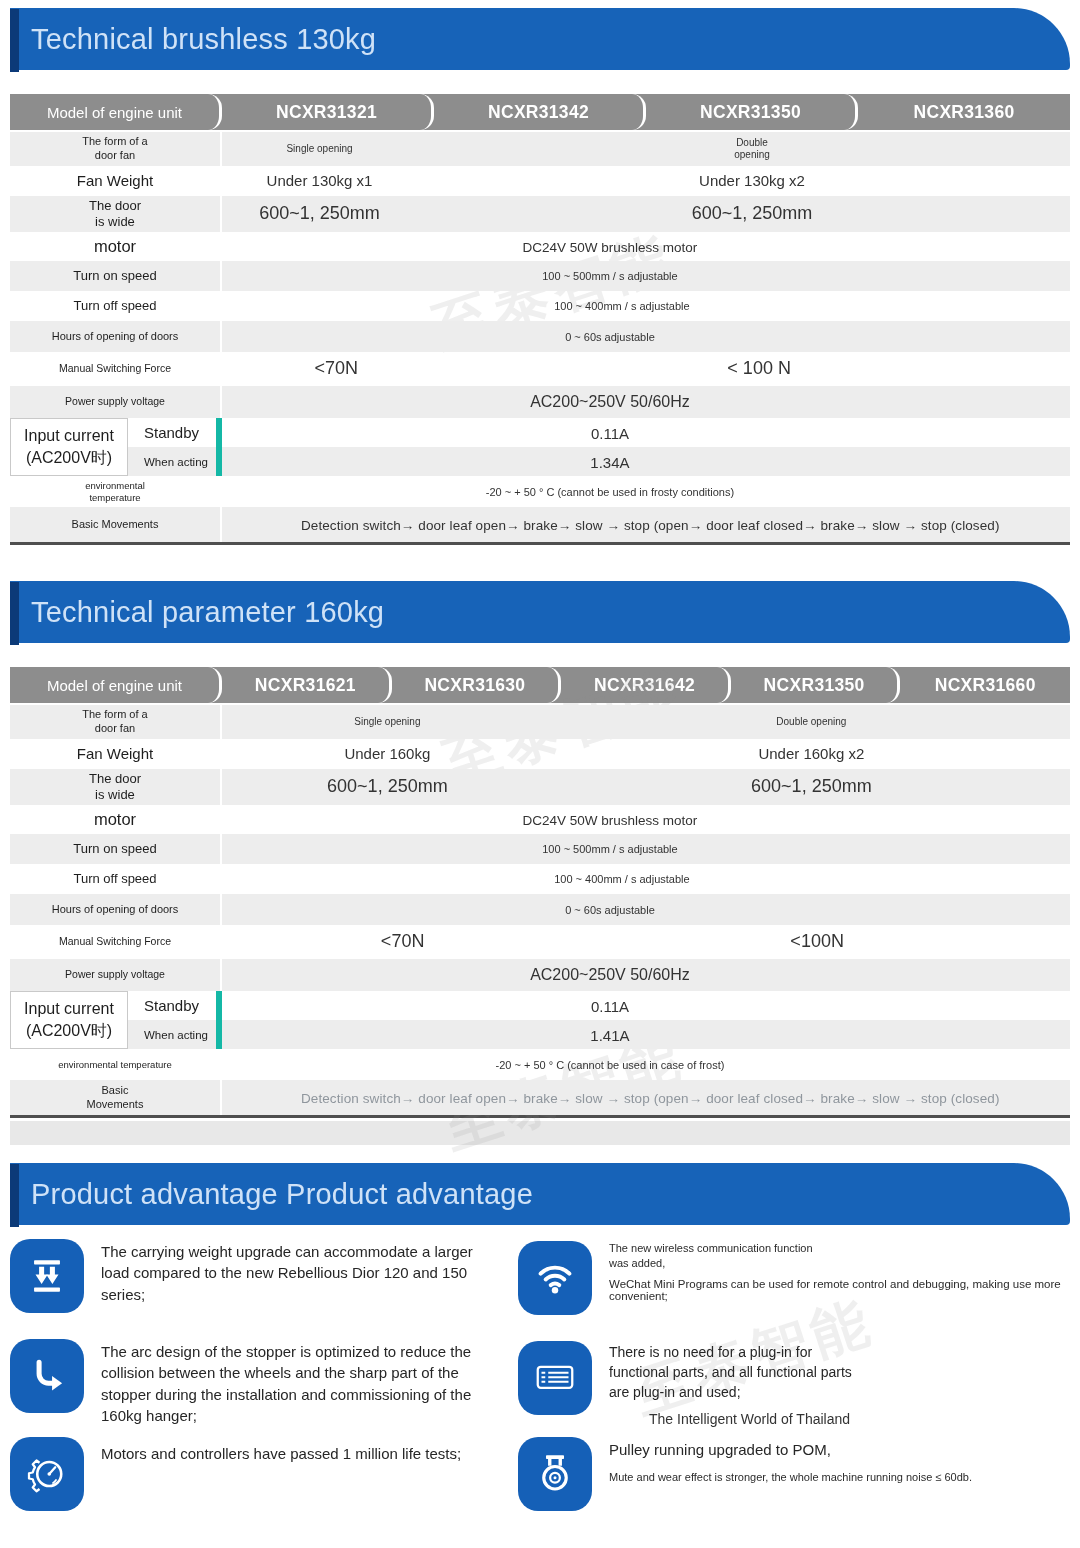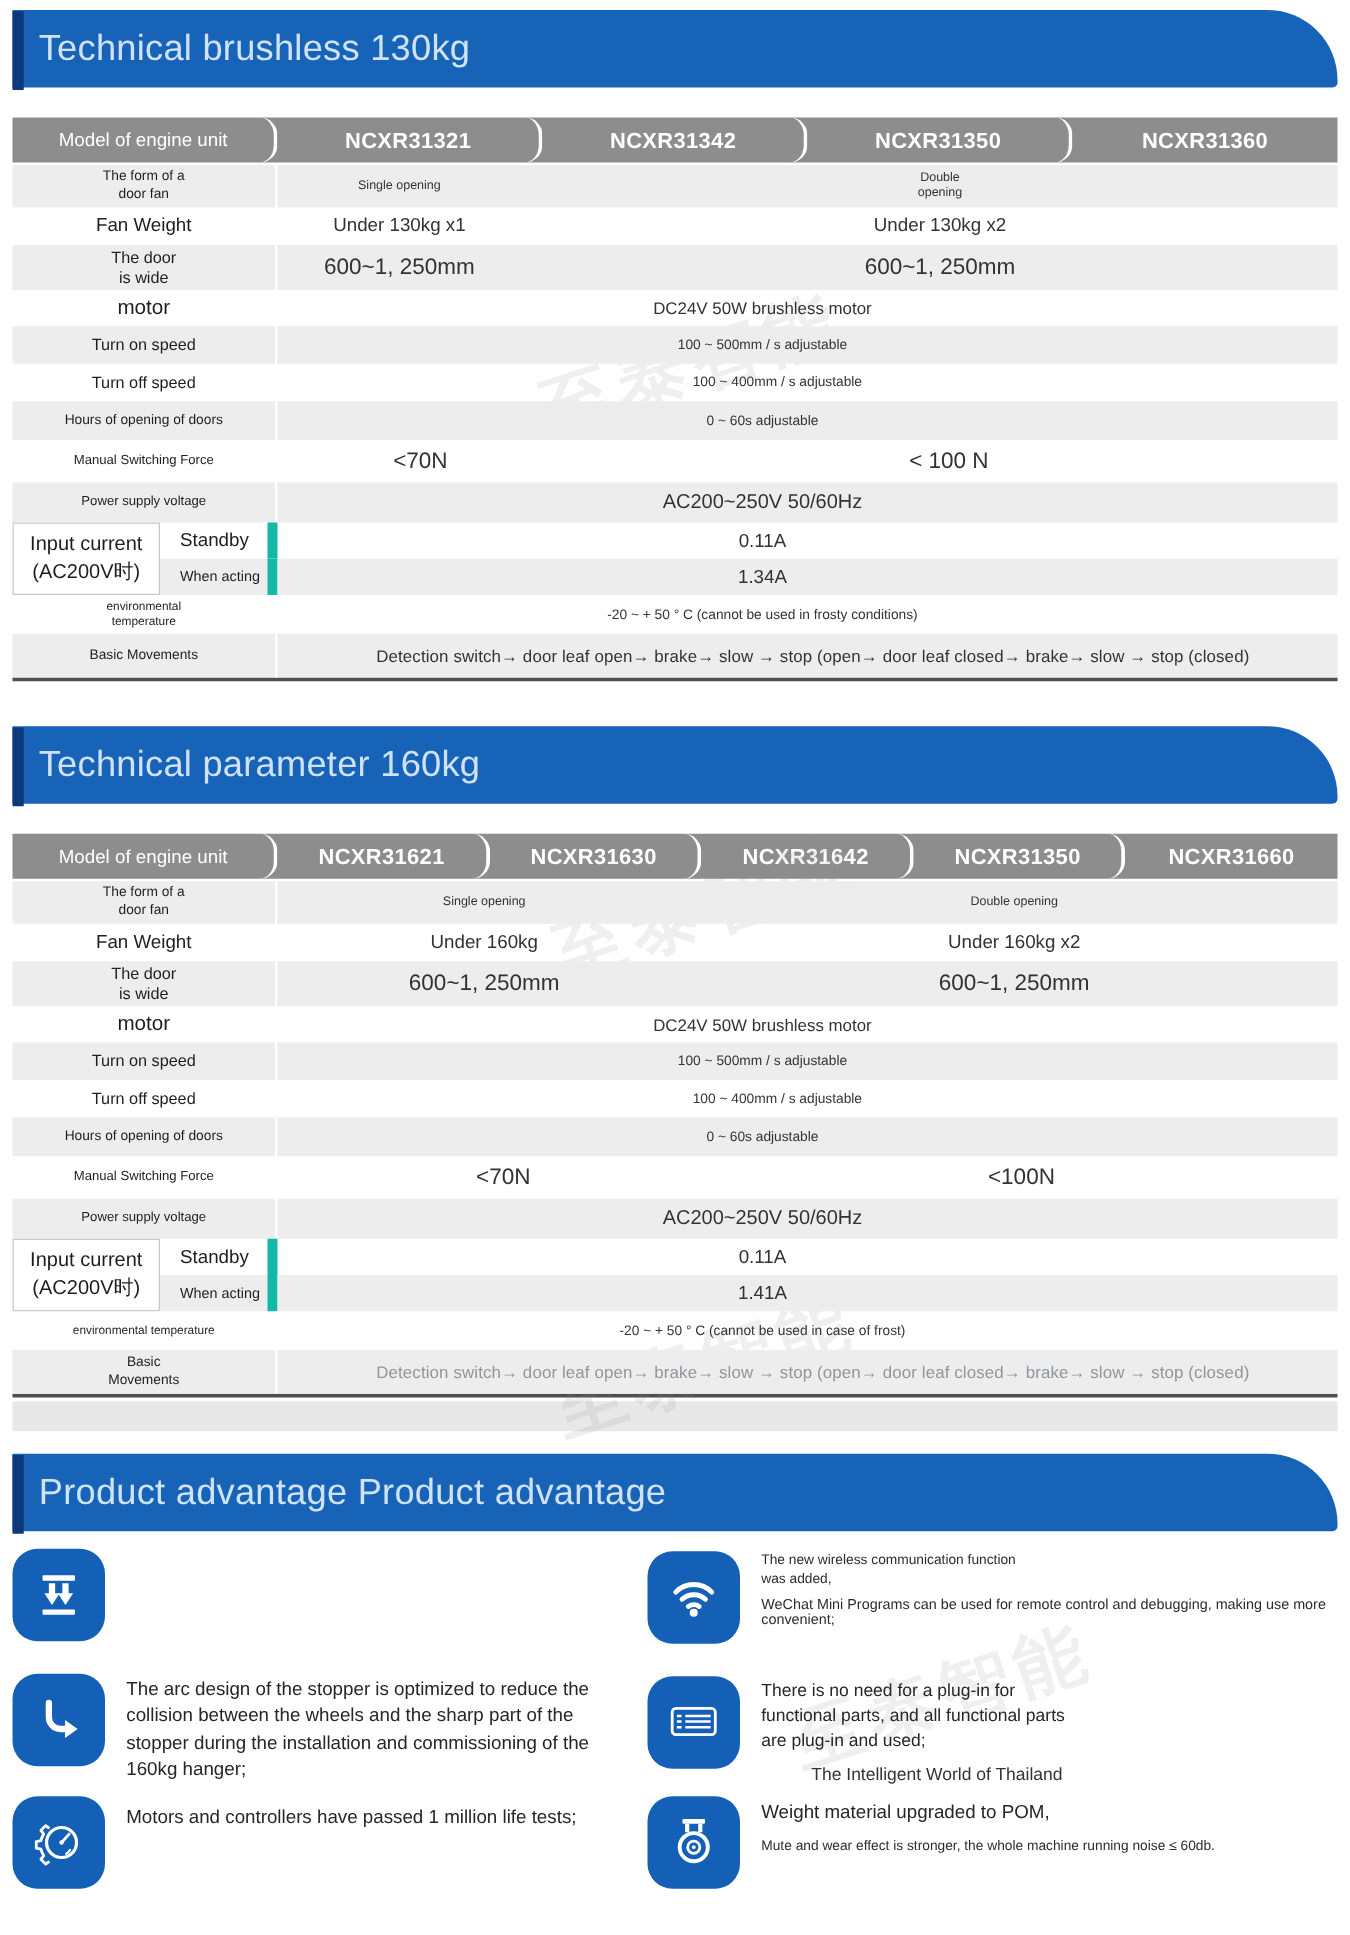--- a/index.html
+++ b/index.html
@@ -54,21 +54,21 @@
   .ls-sm{font-size:11px;} .ls-xs{font-size:10.5px;} .ls-xxs{font-size:9.5px;}
   .vs-xl{font-size:18px;} .vs-lg{font-size:15px;} .vs-lg2{font-size:16px;}
   .vs-md{font-size:13.5px;} .vs-sm{font-size:11px;} .vs-xs{font-size:10px;}
   
   .irow{display:grid;grid-template-columns:118px 94px 1fr;grid-auto-rows:29px;}
   .ic-main{
     grid-row:1 / span 2;background:#fff;border:1px solid #c9c9c9;
     display:flex;flex-direction:column;align-items:center;justify-content:center;
     font-size:16px;color:#1e1e1e;line-height:1.35;
   }
-  .ic-sub{display:flex;align-items:center;padding-left:16px;border-right:8px solid #14b8a6;color:#1e1e1e;}
+  .ic-sub{display:flex;align-items:center;padding-left:16px;border-right:6px solid #14b8a6;color:#1e1e1e;}
   .ic-sub.s1{font-size:15px;}
   .ic-sub.s2{font-size:11.5px;}
   .ic-val{position:relative;}
   .irow .shaded{background:#ededed;}
   .endbar{height:24px;background:#e8e8e8;margin:3px 10px 0;}
   
   .adv{position:relative;height:332px;margin-top:14px;}
   .blk{position:absolute;display:flex;gap:17px;}
   .tile{
     width:74px;height:74px;border-radius:20px;background:#1560b7;flex:none;
@@ -304,20 +304,21 @@
 
   <div class="blk" style="left:10px;top:0;width:480px;">
     <div class="tile">
       <svg width="46" height="46" viewBox="0 0 64 64">
         <rect x="14" y="10" width="36" height="6" rx="1" fill="#fff"></rect>
         <rect x="14" y="48" width="36" height="6" rx="1" fill="#fff"></rect>
         <path fill="#fff" d="M21 19 h7 v11 h5 L24.5 43 16 30 h5 Z"></path>
         <path fill="#fff" d="M36 19 h7 v11 h5 L39.5 43 31 30 h5 Z"></path>
       </svg>
     </div>
+    <div class="atext" style="width:372px;">The carrying weight upgrade can accommodate a larger load compared to the new Rebellious Dior 120 and 150 series;</div>
   </div>
 
   <div class="blk" style="left:518px;top:2px;width:552px;">
     <div class="tile">
       <svg width="46" height="46" viewBox="0 0 64 64">
         <path d="M12 26 a28 28 0 0 1 40 0" stroke="#fff" stroke-width="5.5" fill="none" stroke-linecap="round"></path>
         <path d="M19 34 a19 19 0 0 1 26 0" stroke="#fff" stroke-width="5.5" fill="none" stroke-linecap="round"></path>
         <path d="M26 42 a10 10 0 0 1 12 0" stroke="#fff" stroke-width="5.5" fill="none" stroke-linecap="round"></path>
         <circle cx="32" cy="49" r="4.5" fill="#fff"></circle>
       </svg>
@@ -369,18 +370,18 @@
     <div class="tile">
       <svg width="48" height="48" viewBox="0 0 64 64">
         <rect x="20" y="7" width="24" height="5" rx="1" fill="#fff"></rect>
         <path d="M25 12 v9 M39 12 v9" stroke="#fff" stroke-width="4.5"></path>
         <circle cx="32" cy="37" r="15" stroke="#fff" stroke-width="4.2" fill="none"></circle>
         <circle cx="32" cy="37" r="6.5" stroke="#fff" stroke-width="3" fill="none"></circle>
         <circle cx="32" cy="37" r="2" fill="#fff"></circle>
       </svg>
     </div>
     <div>
-      <div class="atext">Weight material upgraded to POM,</div>
+      <div class="atext">Pulley running upgraded to POM,</div>
       <div class="asub2">Mute and wear effect is stronger, the whole machine running noise ≤ 60db.</div>
     </div>
   </div>
 
 </div>
 
 </body></html>

